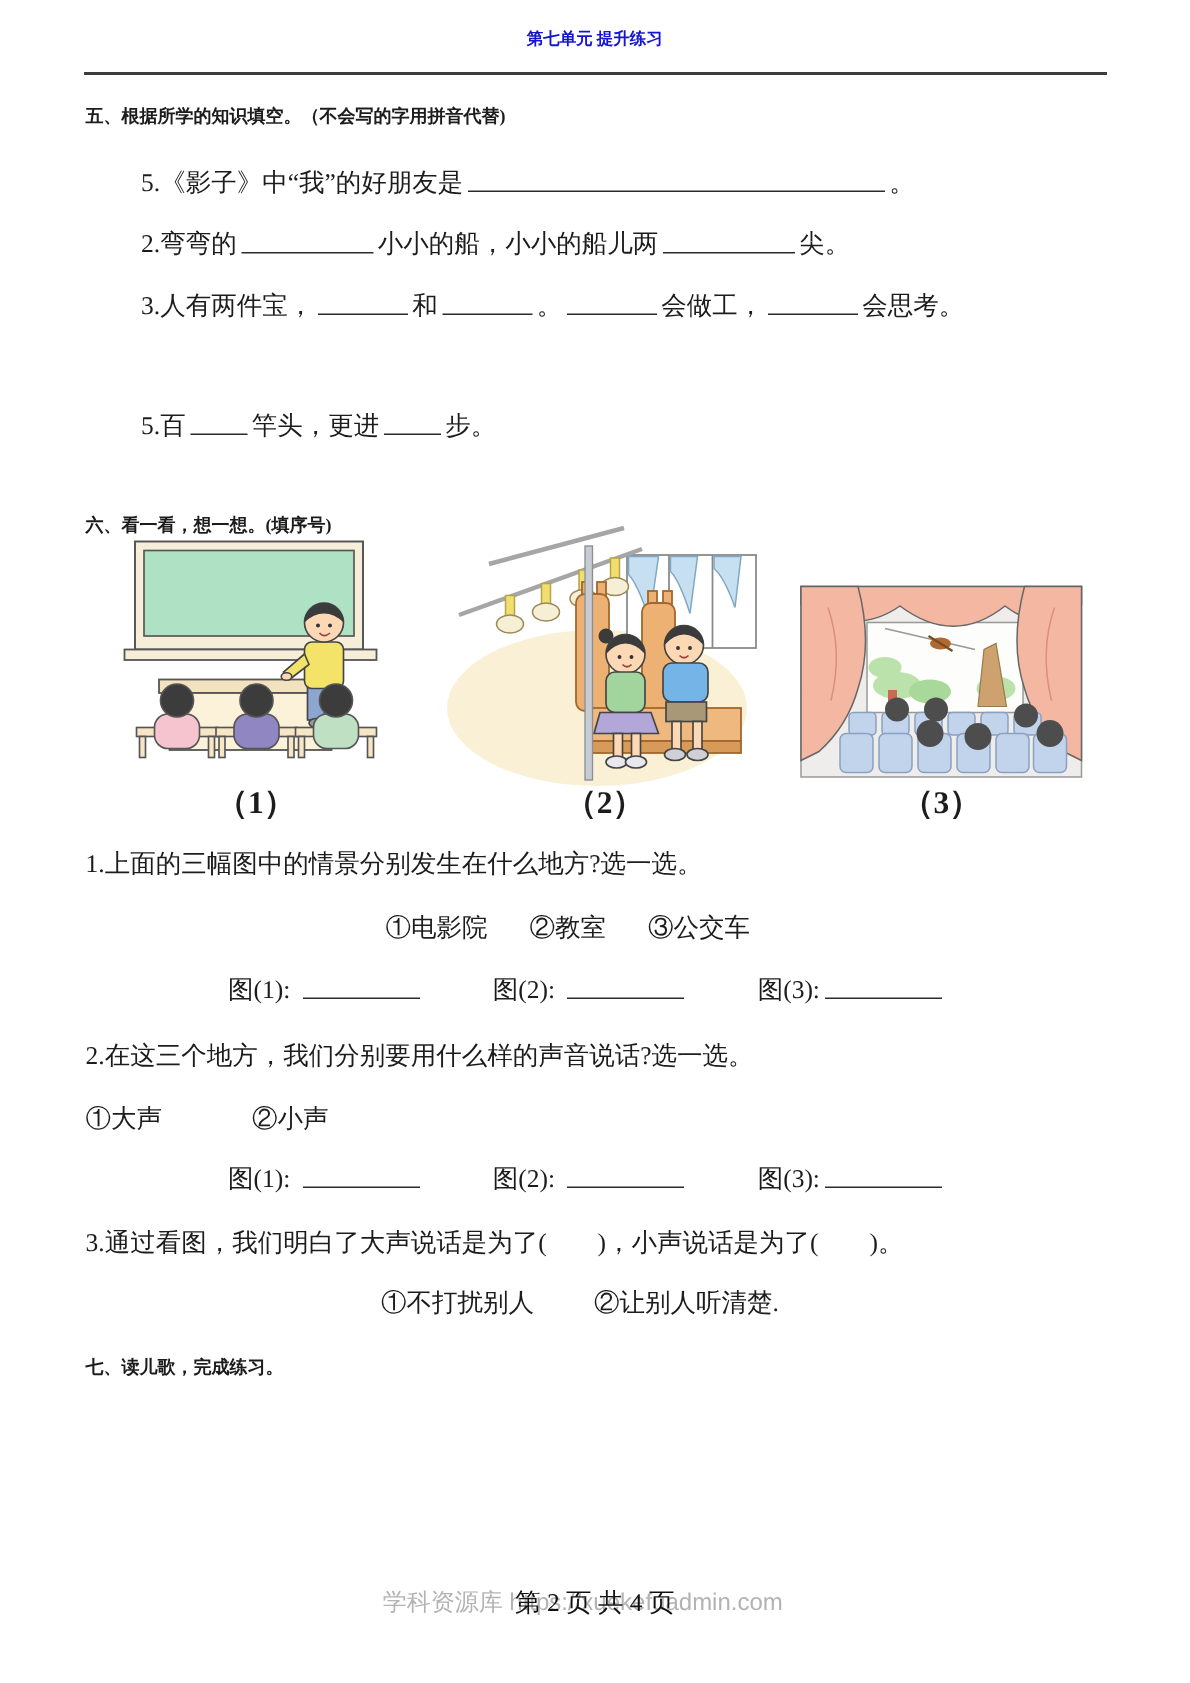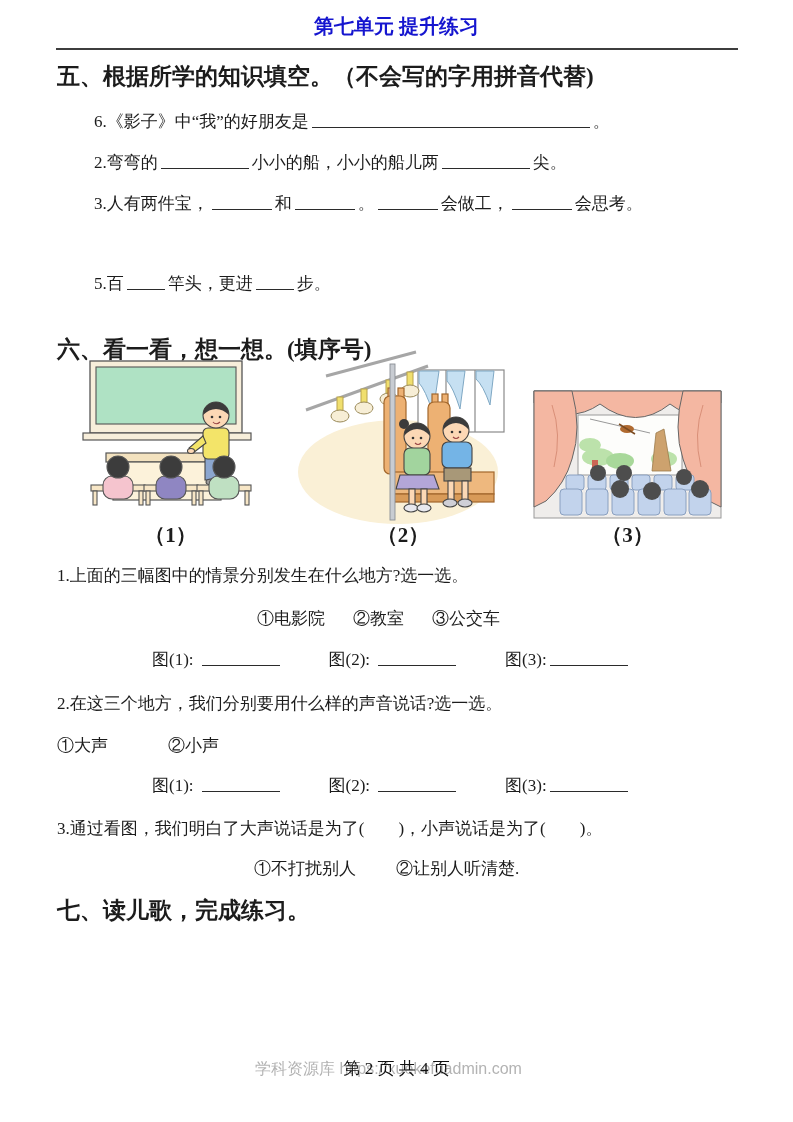--- a/index.html
+++ b/index.html
@@ -2,23 +2,23 @@
 <html><head>
 <meta charset="utf-8">
 <style>
   html,body{margin:0;padding:0;background:#ffffff;}
   .page{
     position:relative; width:793px; height:1122px; background:#ffffff;
     font-family:"Liberation Serif","DejaVu Serif",serif;
     color:#1c1c1c; font-size:17px; overflow:hidden;
   }
   .abs{position:absolute; white-space:nowrap; line-height:24px;}
-  .hdr{width:100%; text-align:center; font-weight:bold; font-size:20px; color:#1515cf;}
+  .hdr{width:100%; text-align:center; font-weight:bold; font-size:11px; color:#1515cf;}
   .rule{position:absolute; left:56px; width:682px; border-top:2px solid #3d3d3d;}
-  .sech{font-weight:bold; font-size:23px;}
+  .sech{font-weight:bold; font-size:12px;}
   .bl{display:inline-block; border-bottom:1.5px solid #2b2b2b; height:15px; margin:0 3px -1px 3px;}
   .w280{width:278px;} .w88{width:88px;} .w62{width:60px;} .w38{width:38px;} .w78{width:78px;}
   .figlbl{font-weight:bold; font-size:21px; text-align:center;}
   .optspan{margin-right:28px;}
   .ansgrp{margin-right:46px;}
   .ansgrp .bl{margin-left:8px;}
   .q3opt{margin-right:40px;}
   .wm{color:#b3b3b3; font-family:"Liberation Sans","DejaVu Sans",sans-serif; font-size:16px;}
   .pginfo{color:#111; font-size:17px;}
   svg{display:block;}
@@ -27,21 +27,21 @@
 <body>
 
 <div class="page">
 
   <div class="abs hdr" style="top:14px;">第七单元 提升练习</div>
   <div class="rule" style="top:48px;"></div>
 
   <div class="abs sech" style="top:65px; left:57px;">五、根据所学的知识填空。（不会写的字用拼音代替)</div>
 
   <div class="abs" style="top:110px; left:94px;">
-    <span>6.《影子》中“我”的好朋友是</span><span class="bl w280"></span><span>。</span>
+    <span>5.《影子》中“我”的好朋友是</span><span class="bl w280"></span><span>。</span>
   </div>
 
   <div class="abs" style="top:151px; left:94px;">
     <span>2.弯弯的</span><span class="bl w88"></span><span>小小的船，小小的船儿两</span><span class="bl w88"></span><span>尖。</span>
   </div>
 
   <div class="abs" style="top:192px; left:94px;">
     <span>3.人有两件宝，</span><span class="bl w62"></span><span>和</span><span class="bl w62"></span><span>。</span><span class="bl w62"></span><span>会做工，</span><span class="bl w62"></span><span>会思考。</span>
   </div>
 

